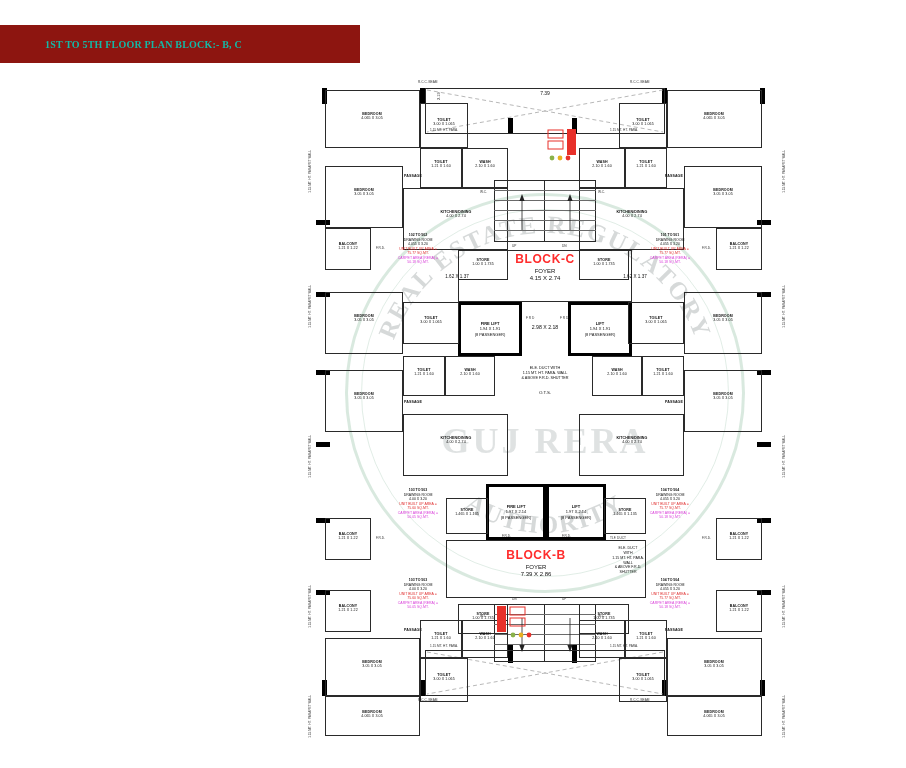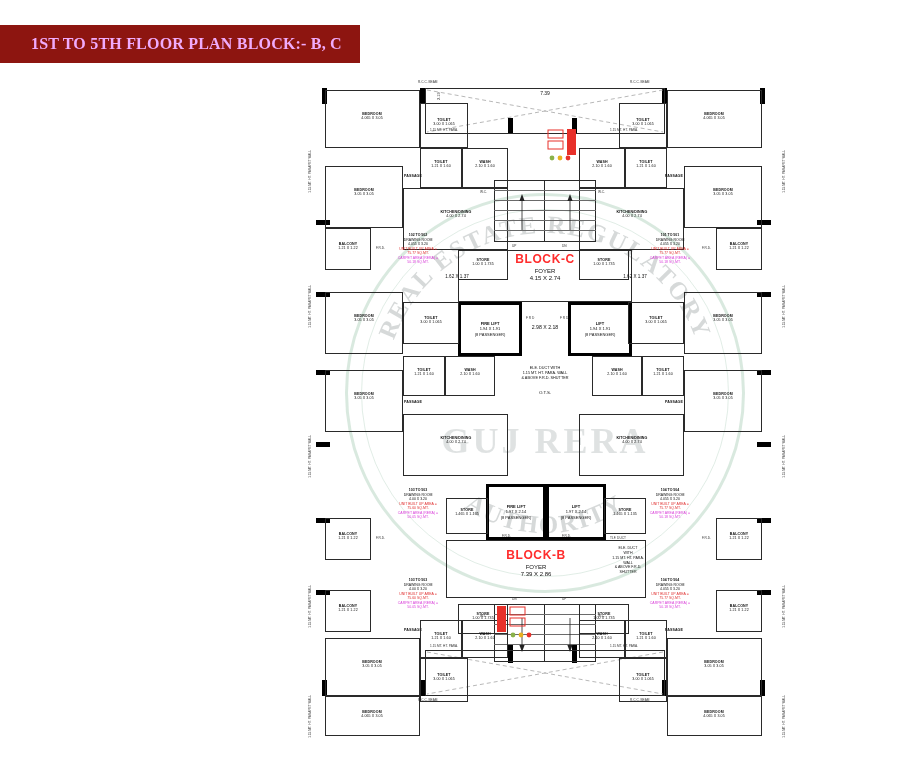--- a/index.html
+++ b/index.html
@@ -2,22 +2,22 @@
 <html><head>
 <meta charset="utf-8">
 <style>
   html,body{margin:0;padding:0;background:#ffffff;}
   body{width:906px;height:768px;position:relative;overflow:hidden;
        font-family:"Liberation Sans",sans-serif;color:#1a1a1a;}
 
   
   .header-banner{position:absolute;left:0;top:25px;width:360px;height:38px;
       background:#8d1510;display:flex;align-items:center;}
-  .header-title{color:#f0abfc;font-family:"Liberation Serif",serif;font-weight:bold;
-      font-size:16px;letter-spacing:.2px;padding-left:31px;white-space:nowrap;}
+  .header-title{color:#14b8a6;font-family:"Liberation Serif",serif;font-weight:bold;
+      font-size:10px;letter-spacing:.2px;padding-left:45px;white-space:nowrap;}
 
   
   .plan{position:absolute;left:290px;top:70px;width:510px;height:645px;}
 
   
   .wm{position:absolute;left:50%;top:50%;transform:translate(-50%,-50%);
       width:400px;height:400px;pointer-events:none;}
   .wm-ring{position:absolute;inset:0;border:3px solid rgba(120,175,140,.28);
       border-radius:50%;}
   .wm-ring2{position:absolute;inset:16px;border:1px solid rgba(120,175,140,.22);

